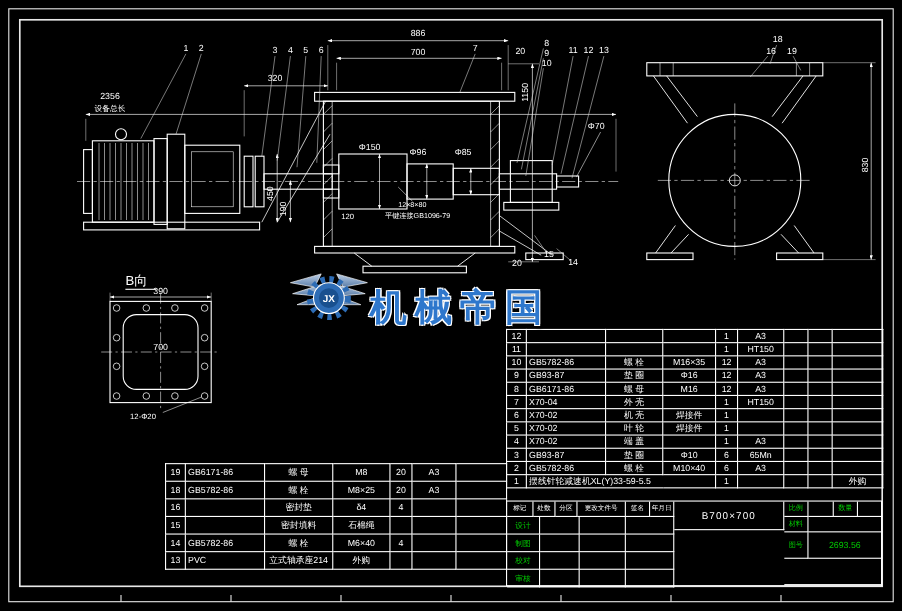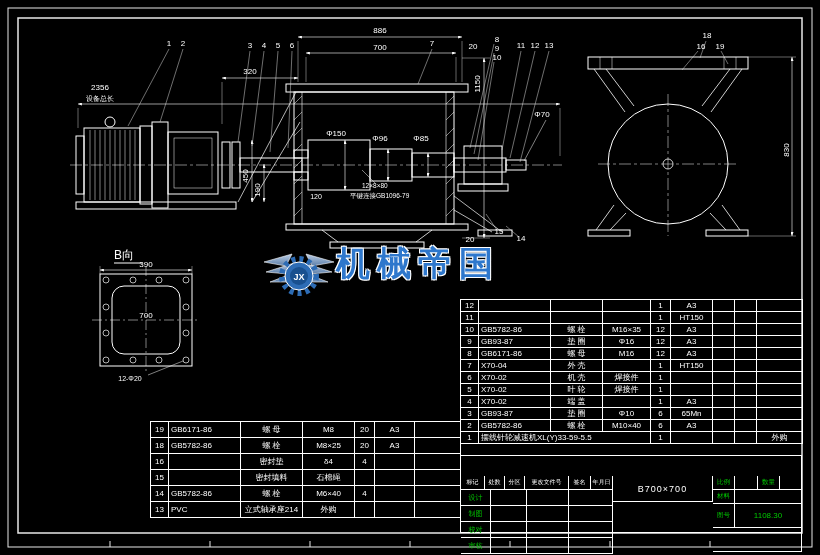--- a/index.html
+++ b/index.html
@@ -14,28 +14,28 @@
   table.bom td{border:1px solid #fff;color:#fff;font-size:8px;line-height:1;padding:0 2px;
                white-space:nowrap;overflow:visible;}
   #bom-right{left:460px;top:299px;width:342px;}
   #bom-right td{height:11px;}
   #bom-left{left:150px;top:421px;width:310px;}
   #bom-left td{height:15px;}
   td.c{text-align:center;} td.l{text-align:left;}
   
   #titleblock{position:absolute;left:460px;top:455px;width:342px;height:78px;
               border:1px solid #fff;box-sizing:border-box;color:#fff;}
-  .tbz{position:absolute;top:0;height:76px;box-sizing:border-box;margin-top:20px;}
+  .tbz{position:absolute;top:0;height:76px;box-sizing:border-box;}
   .row{display:flex;box-sizing:border-box;}
   .cell{box-sizing:border-box;border-right:1px solid #fff;border-bottom:1px solid #fff;
         display:flex;align-items:center;justify-content:center;color:#fff;overflow:hidden;}
   .green{color:#00c800;}
   
-  #watermark{position:absolute;left:262px;top:246px;width:312px;height:66px;display:flex;
-             align-items:flex-start;z-index:5;}
+  #watermark{position:absolute;left:262px;top:233px;width:312px;height:66px;display:flex;
+             align-items:flex-end;z-index:5;}
   #wm-icon{width:74px;height:58px;flex:0 0 auto;}
   #wm-right{flex:1;}
   #wm-title{font-size:34px;font-weight:bold;letter-spacing:7px;color:#2e77cc;line-height:1.05;
             text-shadow:-1px -1px 0 #fff,1px -1px 0 #fff,-1px 1px 0 #fff,1px 1px 0 #fff,2px 3px 3px rgba(0,0,0,.8);}
   #wm-bar{margin-top:1px;height:16px;background:linear-gradient(#79aee6,#2d6cb5);
           border-top:1px solid #fff;border-bottom:1px solid #fff;display:flex;align-items:center;
           justify-content:center;}
   #wm-site{color:#fff;font-weight:bold;font-size:11px;letter-spacing:5px;}
 </style>
 </head>
@@ -471,21 +471,21 @@
       <div class="cell" style="width:23px;"></div>
       <div class="cell green" style="width:22px;font-size:6.5px;">数量</div>
       <div class="cell" style="width:22px;"></div>
     </div>
     <div class="row" style="height:14px;">
       <div class="cell green" style="width:22px;font-size:6.5px;">材料</div>
       <div class="cell" style="width:67px;"></div>
     </div>
     <div class="row" style="height:24px;">
       <div class="cell green" style="width:22px;font-size:6.5px;">图号</div>
-      <div class="cell green" style="width:67px;font-size:8px;">1108.30</div>
+      <div class="cell green" style="width:67px;font-size:8px;">2693.56</div>
     </div>
     <div class="row" style="height:24px;">
       <div class="cell" style="width:89px;"></div>
     </div>
   </div>
 </div>
 
 <div id="watermark">
   <svg id="wm-icon" viewBox="0 0 74 58">
     <defs>

